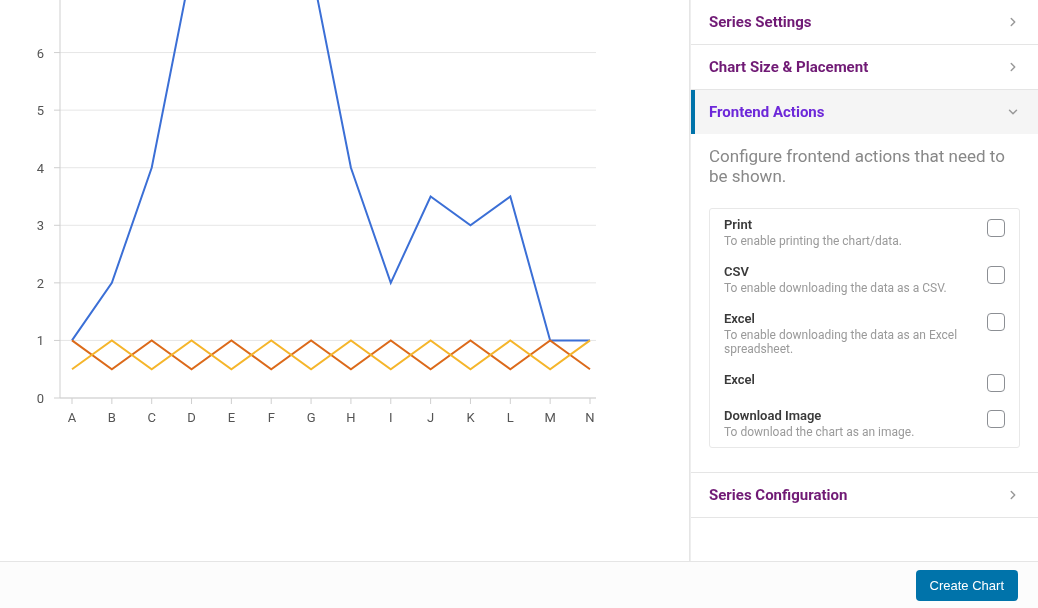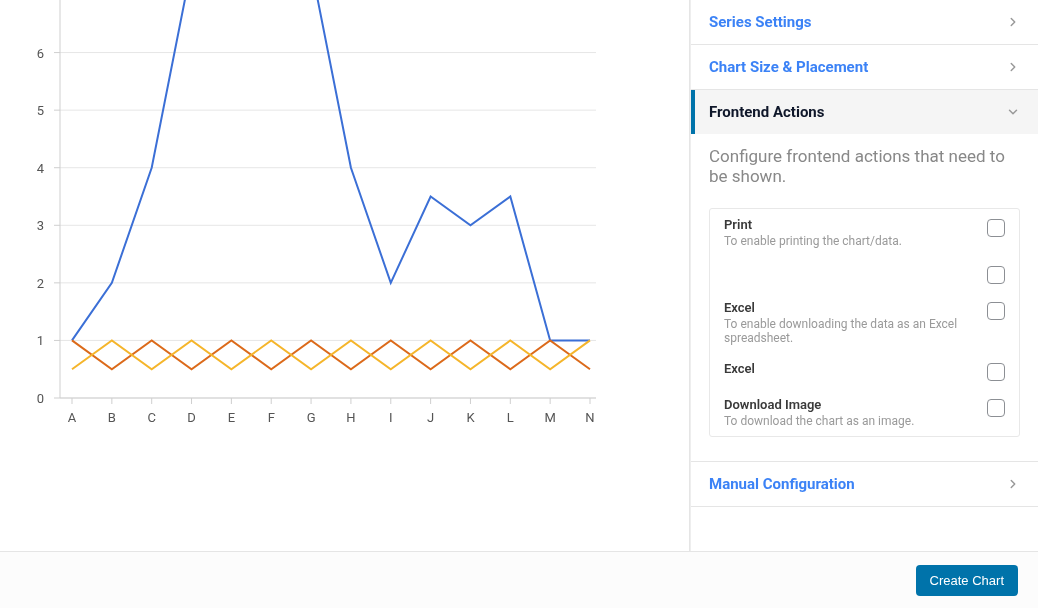--- a/index.html
+++ b/index.html
@@ -57,25 +57,25 @@
     border-bottom: 1px solid #e5e5e5;
   }
   .accordion-header {
     display: flex;
     align-items: center;
     justify-content: space-between;
     padding: 13px 18px;
     cursor: pointer;
     font-weight: 700;
     font-size: 15px;
-    color: #3b82f6;
+    color: #701a75;
     user-select: none;
   }
   .accordion-header.active {
-    color: #0f172a;
+    color: #6d28d9;
     background: #f5f5f5;
     border-left: 4px solid #0073aa;
     padding-left: 14px;
   }
   .chevron {
     width: 14px; height: 14px;
     display: inline-block;
   }
   .chevron svg { width: 14px; height: 14px; }
   .accordion-body {
@@ -134,21 +134,21 @@
     cursor: pointer;
     margin-top: 2px;
   }
   .action-check:checked {
     background: #2271b1;
     border-color: #2271b1;
   }
   
   .footer {
     flex: 0 0 auto;
-    height: 57px;
+    height: 47px;
     border-top: 1px solid #e5e5e5;
     background: #fcfcfc;
     display: flex;
     align-items: center;
     justify-content: flex-end;
     padding: 0 20px;
   }
   .btn-primary {
     background: #0073aa;
     color: #fff;
@@ -269,20 +269,24 @@
           <div class="actions-panel">
             <div id="actions-list">
                 <div class="action-row">
                   <div class="action-texts">
                     <div class="action-title">Print</div>
                     <div class="action-desc">To enable printing the chart/data.</div>
                   </div>
                   <input type="checkbox" class="action-check" style="">
                 </div>
                 <div class="action-row">
+                  <div class="action-texts">
+                    <div class="action-title">CSV</div>
+                    <div class="action-desc">To enable downloading the data as a CSV.</div>
+                  </div>
                   <input type="checkbox" class="action-check" style="">
                 </div>
                 <div class="action-row">
                   <div class="action-texts">
                     <div class="action-title">Excel</div>
                     <div class="action-desc">To enable downloading the data as an Excel spreadsheet.</div>
                   </div>
                   <input type="checkbox" class="action-check" style="">
                 </div>
                 <div class="action-row">
@@ -298,21 +302,21 @@
                   </div>
                   <input type="checkbox" class="action-check" style="">
                 </div>
               </div>
           </div>
         </div>
       </div>
 
       <div class="accordion-item">
         <div class="accordion-header">
-          <span>Manual Configuration</span>
+          <span>Series Configuration</span>
           <span class="chevron">
             <svg viewBox="0 0 24 24" stroke="#999" stroke-width="2.5" fill="none" stroke-linecap="round" stroke-linejoin="round">
                 <polyline points="9 6 15 12 9 18"></polyline>
               </svg>
           </span>
         </div>
       </div>
 
     </div>
   </div>

